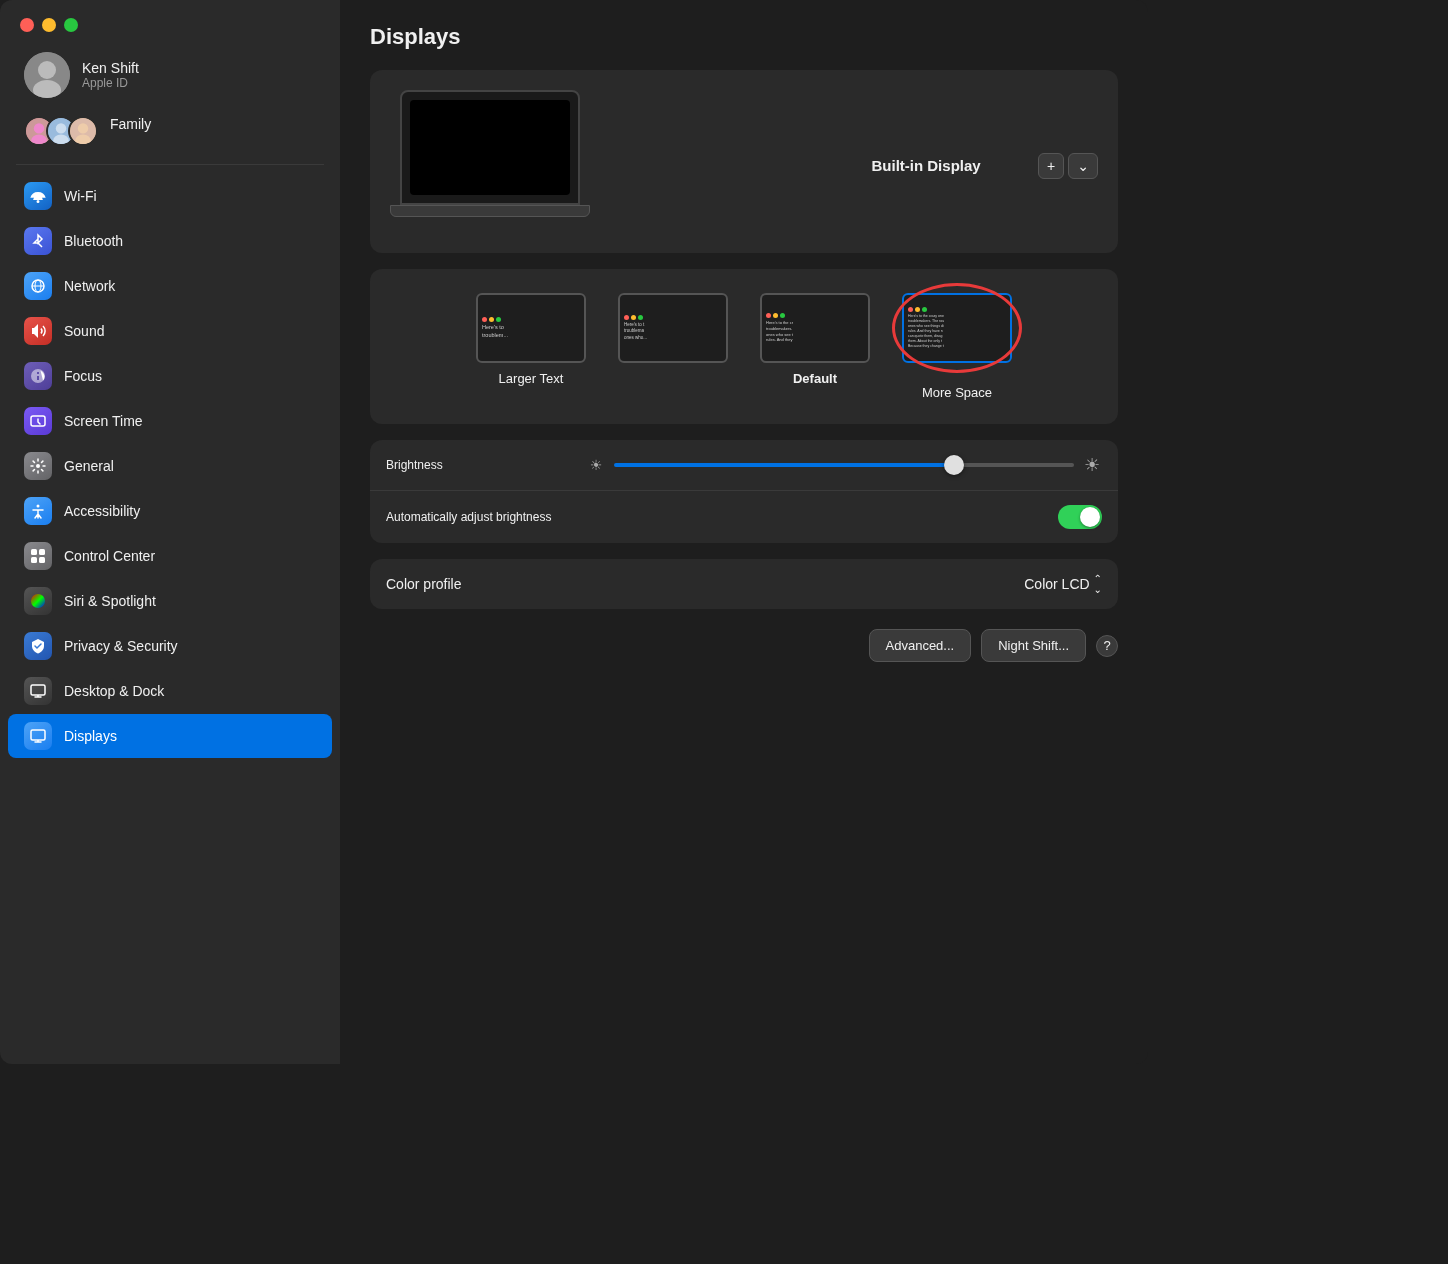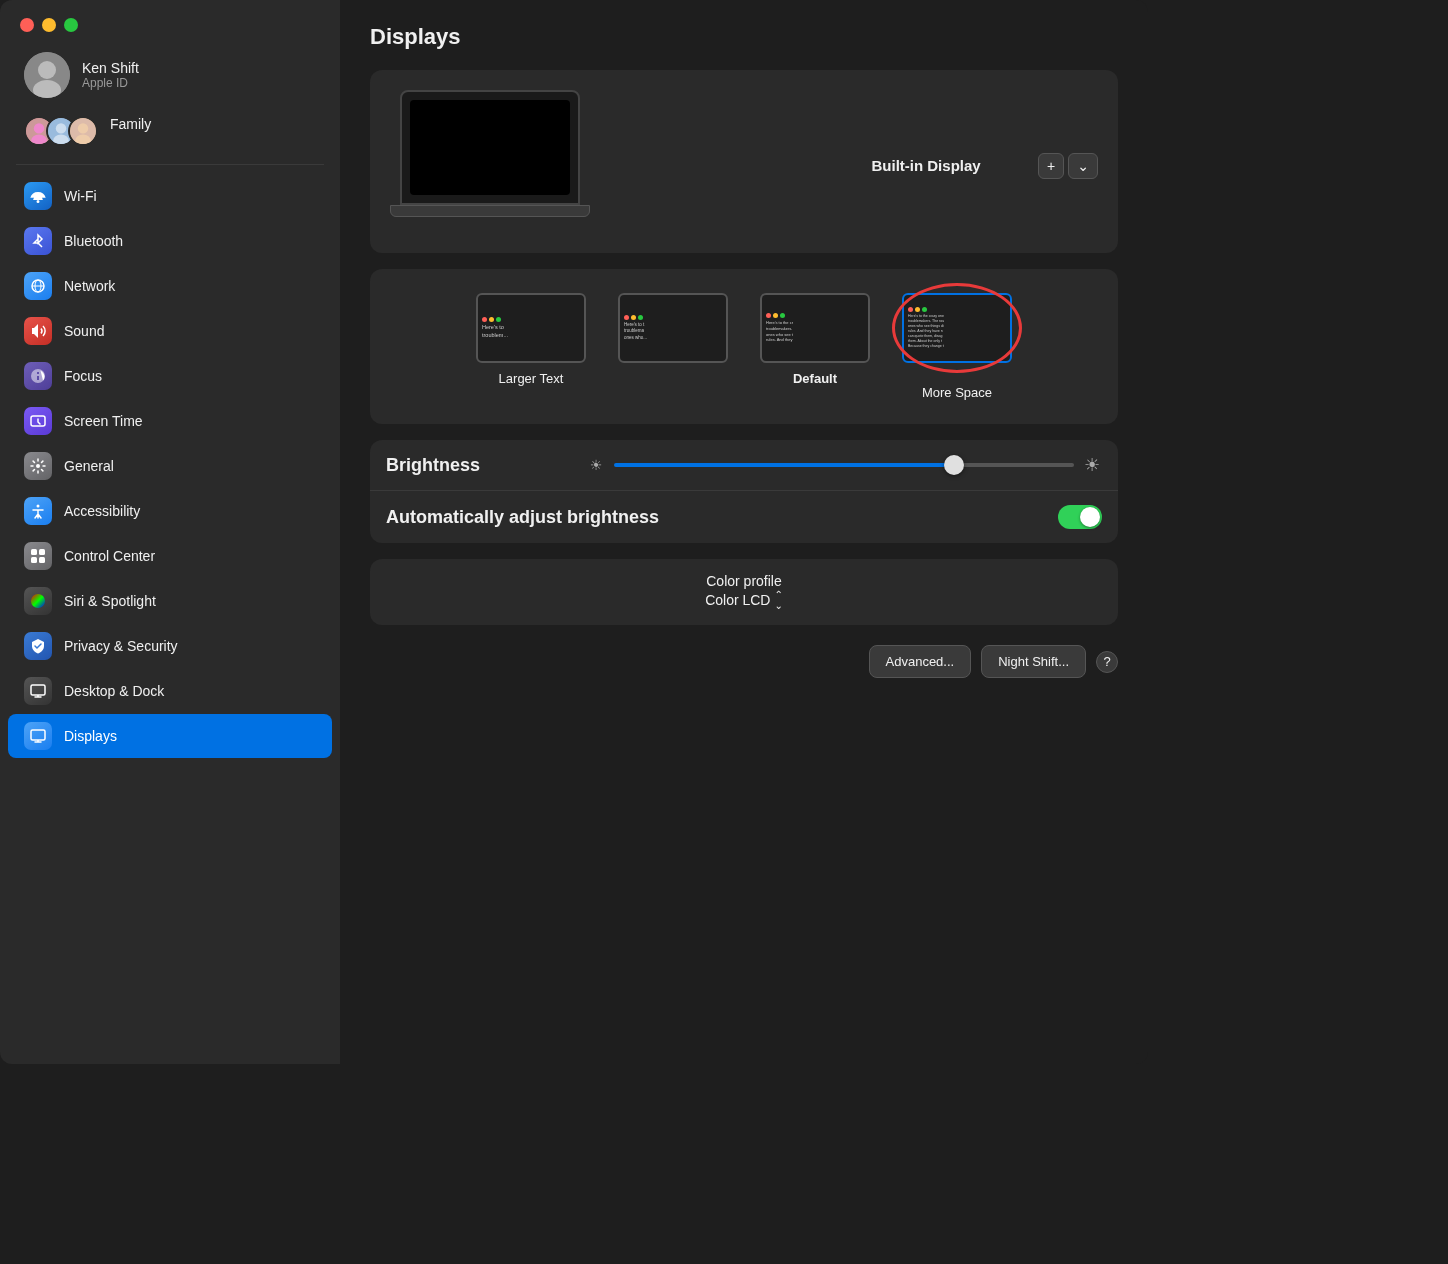--- a/index.html
+++ b/index.html
@@ -352,23 +352,22 @@
     .settings-row {
       display: flex;
       align-items: center;
       padding: 14px 16px;
       border-bottom: 1px solid #3a3a3a;
     }
     .settings-row:last-child { border-bottom: none; }
 
     .settings-label {
       color: #f0f0f0;
-      font-size: 18px;
+      font-size: 12px;
       min-width: 200px;
-      font-weight: bold;
     }
 
     .slider-container {
       flex: 1;
       display: flex;
       align-items: center;
       gap: 8px;
     }
 
     .slider-icon {
@@ -426,21 +425,20 @@
     }
 
     
     .color-profile-section {
       background: #2a2a2a;
       border-radius: 12px;
       padding: 14px 16px;
       margin-bottom: 20px;
       display: flex;
       align-items: center;
-      flex-direction: column;
     }
     .color-profile-label {
       color: #f0f0f0;
       font-size: 14px;
       flex: 1;
     }
     .color-profile-value {
       color: #f0f0f0;
       font-size: 14px;
       display: flex;

